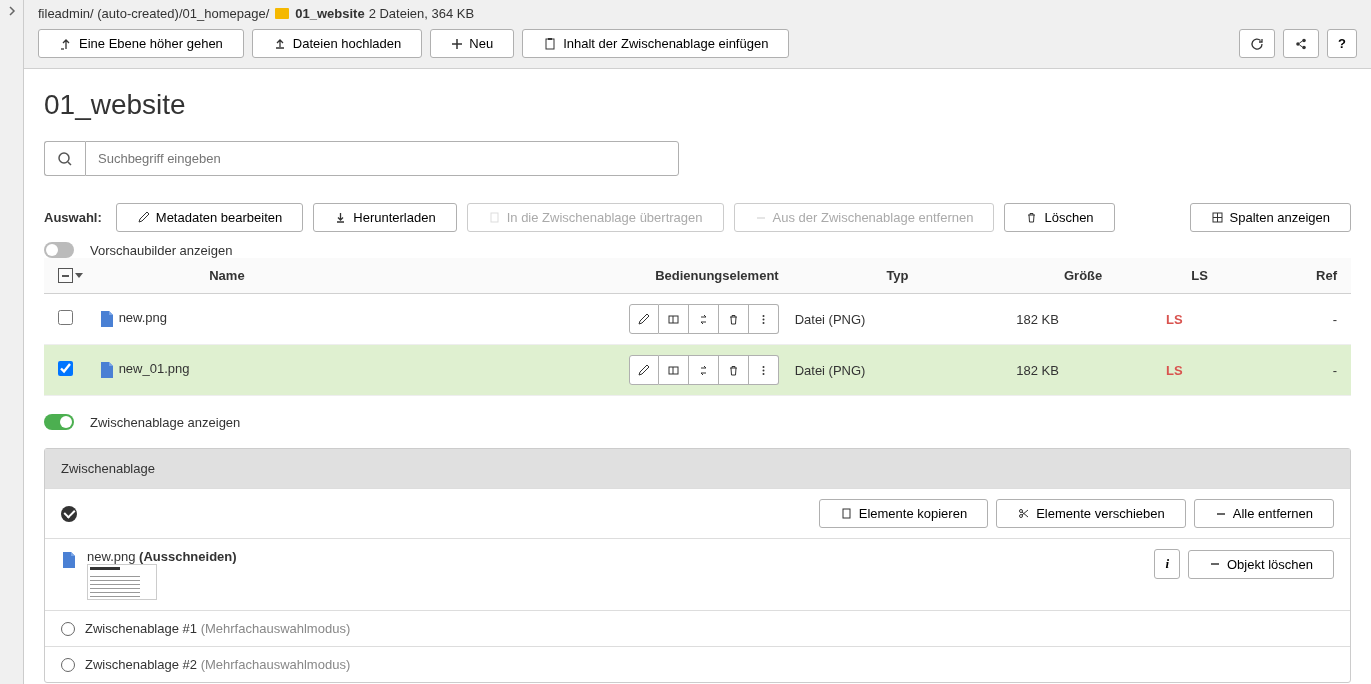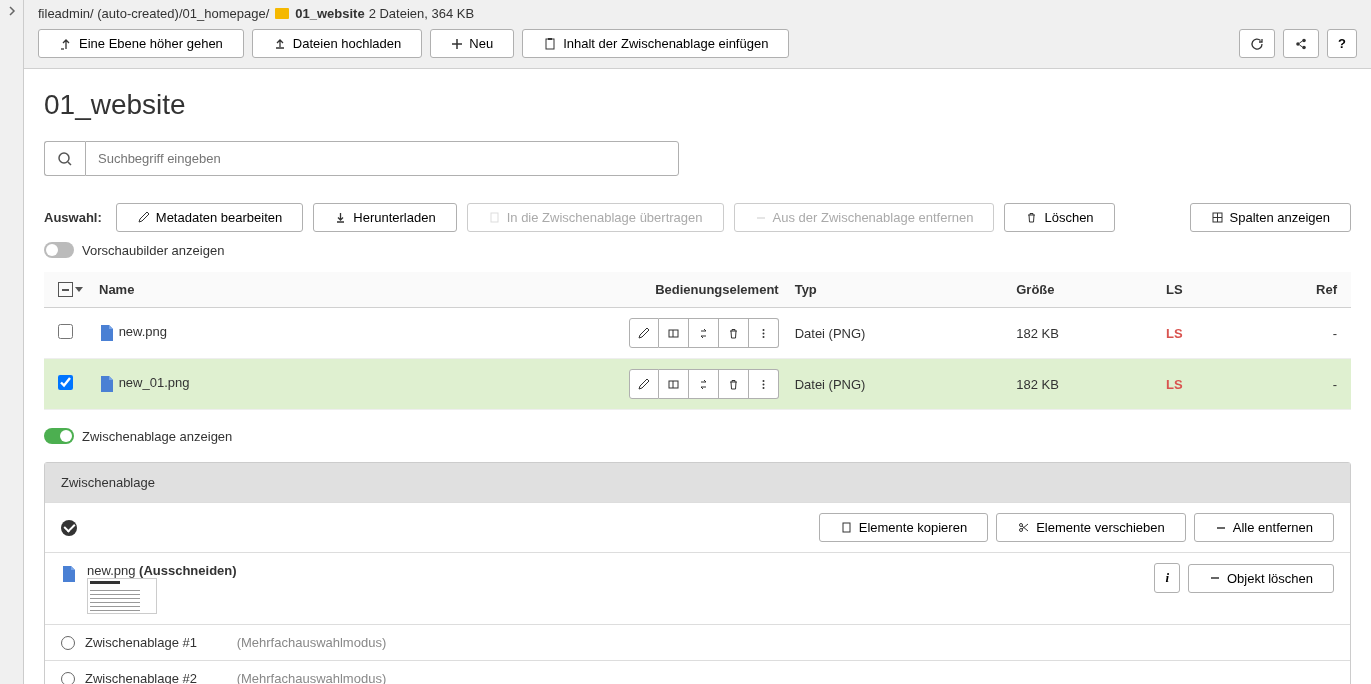--- a/index.html
+++ b/index.html
@@ -16,30 +16,30 @@
 .btn { display: inline-flex; align-items: center; gap: 6px; background: #fff; border: 1px solid #b0b0b0; border-radius: 3px; padding: 6px 20px; font-size: 13px; cursor: pointer; }
 .btn.icon-only { padding: 6px 10px; }
 .btn svg { flex-shrink: 0; }
 .btn.disabled { color: #aaa; border-color: #ccc; cursor: not-allowed; }
 .btn.disabled svg { opacity: 0.4; }
 .content { background: #fff; margin: 0; padding: 20px 20px 30px; border-top: 1px solid #d0d0d0; overflow-y:auto; flex:1;}
 h1 { font-size: 28px; font-weight: 500; margin-bottom: 20px; }
 .search-wrap { display: flex; margin-bottom: 27px; max-width: 635px; }
 .search-btn { border: 1px solid #b0b0b0; border-right: none; background: #fff; padding: 0 12px; border-radius: 3px 0 0 3px; display: flex; align-items: center; cursor:pointer;}
 .search-input { flex: 1; border: 1px solid #b0b0b0; padding: 9px 12px; font-size: 13px; border-radius: 0 3px 3px 0; outline: none; }
-.action-row { display: flex; align-items: center; gap: 10px; margin-bottom: 14px; flex-wrap: wrap; }
+.action-row { display: flex; align-items: center; gap: 10px; margin-bottom: 0; flex-wrap: wrap; }
 .action-row .lbl { font-weight: 700; margin-right:4px;}
 .action-row .spacer { flex: 1; }
 .toggle-switch { position: relative; width: 30px; height: 16px; background: #bbb; border-radius: 10px; cursor: pointer; }
 .toggle-switch::after { content: ''; position: absolute; top: 2px; left: 2px; width: 12px; height: 12px; background: #fff; border-radius: 50%; }
 .toggle-switch.on { background: #4caf50; }
 .toggle-switch.on::after { left: auto; right: 2px; }
-.toggle-wrap { display: flex; align-items: center; gap: 8px; }
+.toggle-wrap { display: flex; align-items: center; gap: 16px; }
 table.filelist { width: 100%; border-collapse: collapse; margin-bottom: 18px; }
-table.filelist th { text-align: left; padding: 10px 8px; font-weight: 700; border-bottom: 1px solid #d0d0d0; background: #fafafa; font-size:13px;}
+table.filelist th { text-align: center; padding: 10px 8px; font-weight: 700; border-bottom: 1px solid #d0d0d0; background: #fafafa; font-size:13px;}
 table.filelist th:last-child, table.filelist td:last-child { text-align: right; padding-right:14px; }
 table.filelist td { padding: 10px 8px; border-bottom: 1px solid #eee; vertical-align: middle; }
 table.filelist tr.selected td { background: #dff0d0; }
 table.filelist .chk { width: 30px; padding-left:14px;}
 .file-icon { width: 16px; height: 18px; display: inline-block; vertical-align: middle; }
 .row-actions { display: inline-flex; gap: 0; }
 .row-actions .abtn { width: 30px; height: 30px; border: 1px solid #b0b0b0; background: #fff; display: flex; align-items: center; justify-content: center; cursor: pointer; }
 .row-actions .abtn + .abtn { border-left: none; }
 .row-actions .abtn:first-child { border-radius: 3px 0 0 3px; }
 .row-actions .abtn:last-child { border-radius: 0 3px 3px 0; }
@@ -54,21 +54,21 @@
 .clip-item { display: flex; align-items: flex-start; padding: 10px 16px; border-top: 1px solid #ddd; gap: 10px; }
 .clip-item .thumb { width: 70px; height: 36px; border: 1px solid #ccc; background: #fff; position:relative; overflow:hidden;}
 .clip-item .thumb::before{content:'';position:absolute;top:2px;left:2px;width:30px;height:3px;background:#333;}
 .clip-item .thumb::after{content:'';position:absolute;top:8px;left:2px;width:50px;height:24px;background:repeating-linear-gradient(0deg,#999 0,#999 1px,transparent 1px,transparent 4px);}
 .clip-item .right { margin-left: auto; display: flex; gap: 8px; align-items: center; }
 input[type=checkbox]{width:15px;height:15px;cursor:pointer;}
 .th-chk{display:flex;align-items:center;gap:2px;}
 .th-chk .indet{width:15px;height:15px;border:1.5px solid #555;display:inline-flex;align-items:center;justify-content:center;}
 .th-chk .indet::after{content:'';width:7px;height:2px;background:#555;}
 .caret-down{width:0;height:0;border-left:4px solid transparent;border-right:4px solid transparent;border-top:5px solid #555;cursor:pointer;}
-.muted{color:#888;margin-left:36px;}
+.muted{color:#888;}
 .link{cursor:pointer;}
 </style>
 </head>
 <body>
 
 <div class="layout">
   <div class="left-rail">
     <svg width="10" height="10" viewBox="0 0 10 10">
         <path d="M3 1l4 4-4 4" stroke="#666" stroke-width="1.5" fill="none"></path>
       </svg>

